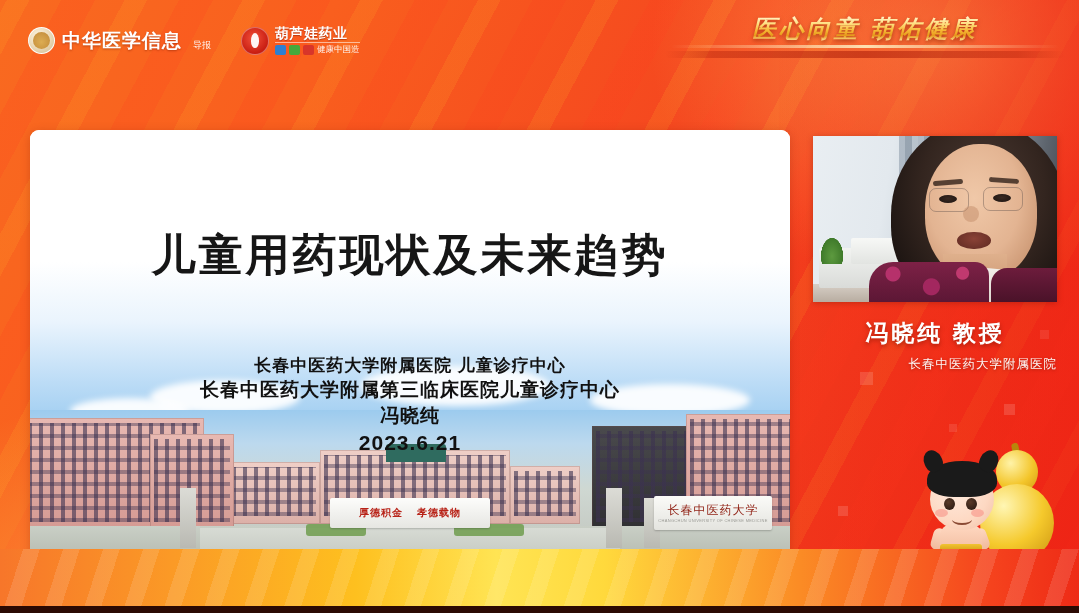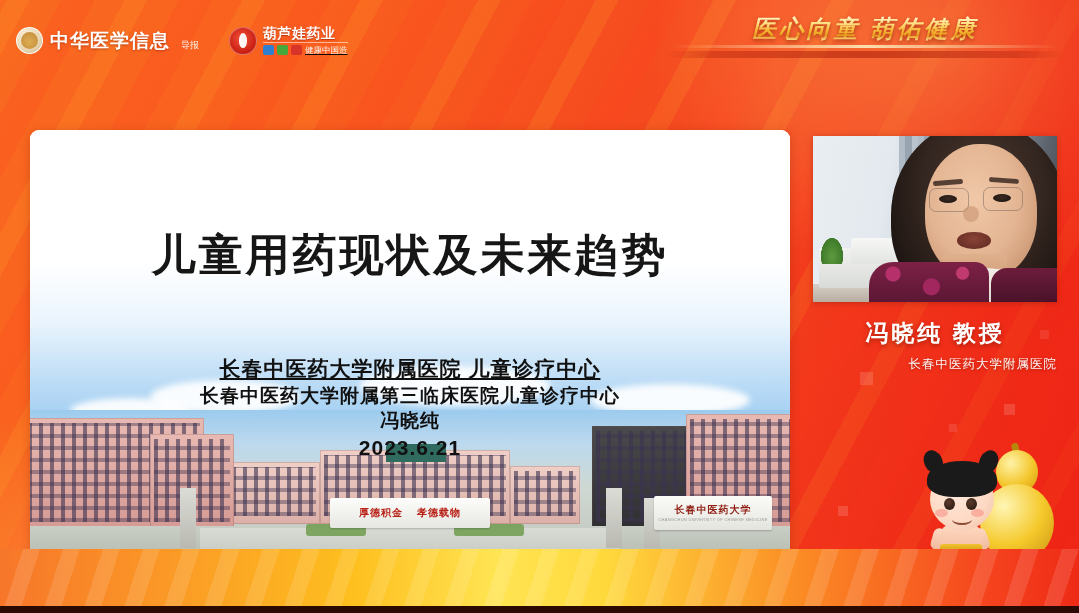--- a/index.html
+++ b/index.html
@@ -32,21 +32,21 @@
   
   .bottom-band{position:absolute;left:0;right:0;bottom:6px;height:58px;
     background:linear-gradient(90deg,#f7762a 0%,#fb9a26 16%,#fec01f 33%,#ffe453 46%,#ffd93c 56%,#fb8c25 74%,#f5421d 92%,#ee2b16 100%);}
   .bottom-band-rays{position:absolute;left:0;right:0;bottom:6px;height:58px;
     background:repeating-linear-gradient(108deg,
       rgba(255,255,255,0.00) 0px, rgba(255,255,255,0.00) 22px,
       rgba(255,255,255,0.12) 22px, rgba(255,255,255,0.12) 38px);}
   .bottom-dark{position:absolute;left:0;right:0;bottom:0;height:7px;background:#2b0a03;}
 
   
-  .logos{position:absolute;left:16px;top:26px;display:flex;align-items:center;gap:30px;}
+  .logos{position:absolute;left:28px;top:26px;display:flex;align-items:center;gap:30px;}
   .logo-cmj{display:flex;align-items:center;gap:7px;}
   .logo-seal{width:25px;height:25px;border-radius:50%;
     background:radial-gradient(circle at 40% 35%,#fff7e6,#e9d7b4 55%,#cbb68c 100%);
     border:1.6px solid rgba(255,255,255,0.92);position:relative;flex:none;}
   .logo-seal::after{content:"";position:absolute;inset:4px;border-radius:50%;
     background:radial-gradient(circle at 50% 60%,#d8a23c,#b87a22);opacity:.85;}
   .logo-cmj-text{color:#fff;font-size:19px;font-weight:700;letter-spacing:1px;
     text-shadow:0 1px 2px rgba(130,30,0,.5);white-space:nowrap;}
   .logo-cmj-sub{color:rgba(255,255,255,.92);font-size:9px;margin-left:4px;
     align-self:flex-end;padding-bottom:2px;white-space:nowrap;}
@@ -55,21 +55,21 @@
   .logo-pharma-mark{width:26px;height:26px;border-radius:50%;
     background:radial-gradient(circle at 45% 40%,#f4513a,#c81d12 70%);
     border:1px solid rgba(255,255,255,.35);position:relative;flex:none;}
   .logo-pharma-mark::after{content:"";position:absolute;left:50%;top:5px;
     width:8px;height:15px;margin-left:-4px;border-radius:50% 50% 45% 45%;
     background:#fff;opacity:.95;}
   .logo-pharma-txt{display:flex;flex-direction:column;gap:2px;}
   .logo-pharma-name{color:#fff;font-size:14px;font-weight:700;line-height:1;
     letter-spacing:.5px;white-space:nowrap;text-shadow:0 1px 1px rgba(120,20,0,.5);}
   .logo-pharma-rule{height:1px;background:rgba(255,255,255,.55);}
-  .logo-pharma-row2{display:flex;align-items:center;gap:3px;text-decoration:underline;}
+  .logo-pharma-row2{display:flex;gap:3px;}
   .chip{width:11px;height:10px;border-radius:2px;flex:none;}
   .logo-pharma-slogan{color:#fff;font-size:8.5px;line-height:1;white-space:nowrap;opacity:.95;}
 
   
   .banner{position:absolute;right:14px;top:16px;width:400px;text-align:center;}
   .banner-main{font-size:24px;font-weight:700;letter-spacing:3px;line-height:1.05;
     background:linear-gradient(180deg,#fff6cf 0%,#ffe083 30%,#f6b734 58%,#e69a1c 78%,#fde39a 100%);
     -webkit-background-clip:text;background-clip:text;color:transparent;
     -webkit-text-fill-color:transparent;
     filter:drop-shadow(0 2px 2px rgba(120,25,0,.55));
@@ -109,32 +109,32 @@
   .stone-sign{position:absolute;left:300px;bottom:34px;width:160px;height:30px;
     background:linear-gradient(180deg,#fdfdfb,#e6e6e2);border-radius:2px;
     box-shadow:0 1px 2px rgba(0,0,0,.2);display:flex;align-items:center;
     justify-content:center;gap:14px;}
   .stone-sign span{color:#b82318;font-size:10px;font-weight:700;letter-spacing:1px;
     font-family:"Liberation Serif",serif;}
   .gate-sign{position:absolute;right:18px;bottom:32px;width:118px;height:34px;
     background:linear-gradient(180deg,#fbfbf8,#e4e4df);border-radius:2px;
     display:flex;flex-direction:column;align-items:center;justify-content:center;
     box-shadow:0 1px 2px rgba(0,0,0,.22);}
-  .gate-sign .cn{color:#8f1f12;font-size:10px;font-weight:700;letter-spacing:1px;
+  .gate-sign .cn{color:#8f1f12;font-size:12px;font-weight:400;letter-spacing:1px;
     font-family:"Liberation Serif",serif;line-height:1;}
   .gate-sign .en{color:#9a9a95;font-size:4px;letter-spacing:.3px;margin-top:2px;}
   .pillar{position:absolute;bottom:14px;width:16px;height:60px;
     background:linear-gradient(180deg,#dcdcd6,#b9b9b2);}
 
   
   .slide-title{position:absolute;left:0;right:0;top:96px;text-align:center;
     font-size:44px;font-weight:700;color:#161616;letter-spacing:3px;
     font-family:"DejaVu Sans","Liberation Sans",sans-serif;}
   .slide-sub{position:absolute;left:0;right:0;top:225px;text-align:center;color:#111;}
-  .slide-sub .l1{font-size:21px;font-weight:700;letter-spacing:1px;line-height:1.32;text-decoration:underline;}
+  .slide-sub .l1{font-size:17px;font-weight:700;letter-spacing:1px;line-height:1.32;}
   .slide-sub .l2{font-size:19px;font-weight:700;letter-spacing:1px;line-height:1.32;}
   .slide-sub .l3{font-size:19px;font-weight:700;letter-spacing:1px;line-height:1.38;}
   .slide-sub .l4{font-size:21px;font-weight:700;letter-spacing:1px;line-height:1.38;}
 
   
   .video{position:absolute;left:813px;top:136px;width:244px;height:166px;
     overflow:hidden;background:#8e9aa3;box-shadow:0 1px 6px rgba(110,20,0,.35);}
   .v-wall{position:absolute;inset:0;
     background:linear-gradient(100deg,#e9eef2 0%,#e3e9ee 30%,#cdd6dd 46%,#aab6c0 58%,#8b95a0 70%,#5d646d 86%,#3d434a 100%);}
   .v-curtain{position:absolute;left:86px;top:0;width:78px;height:166px;

